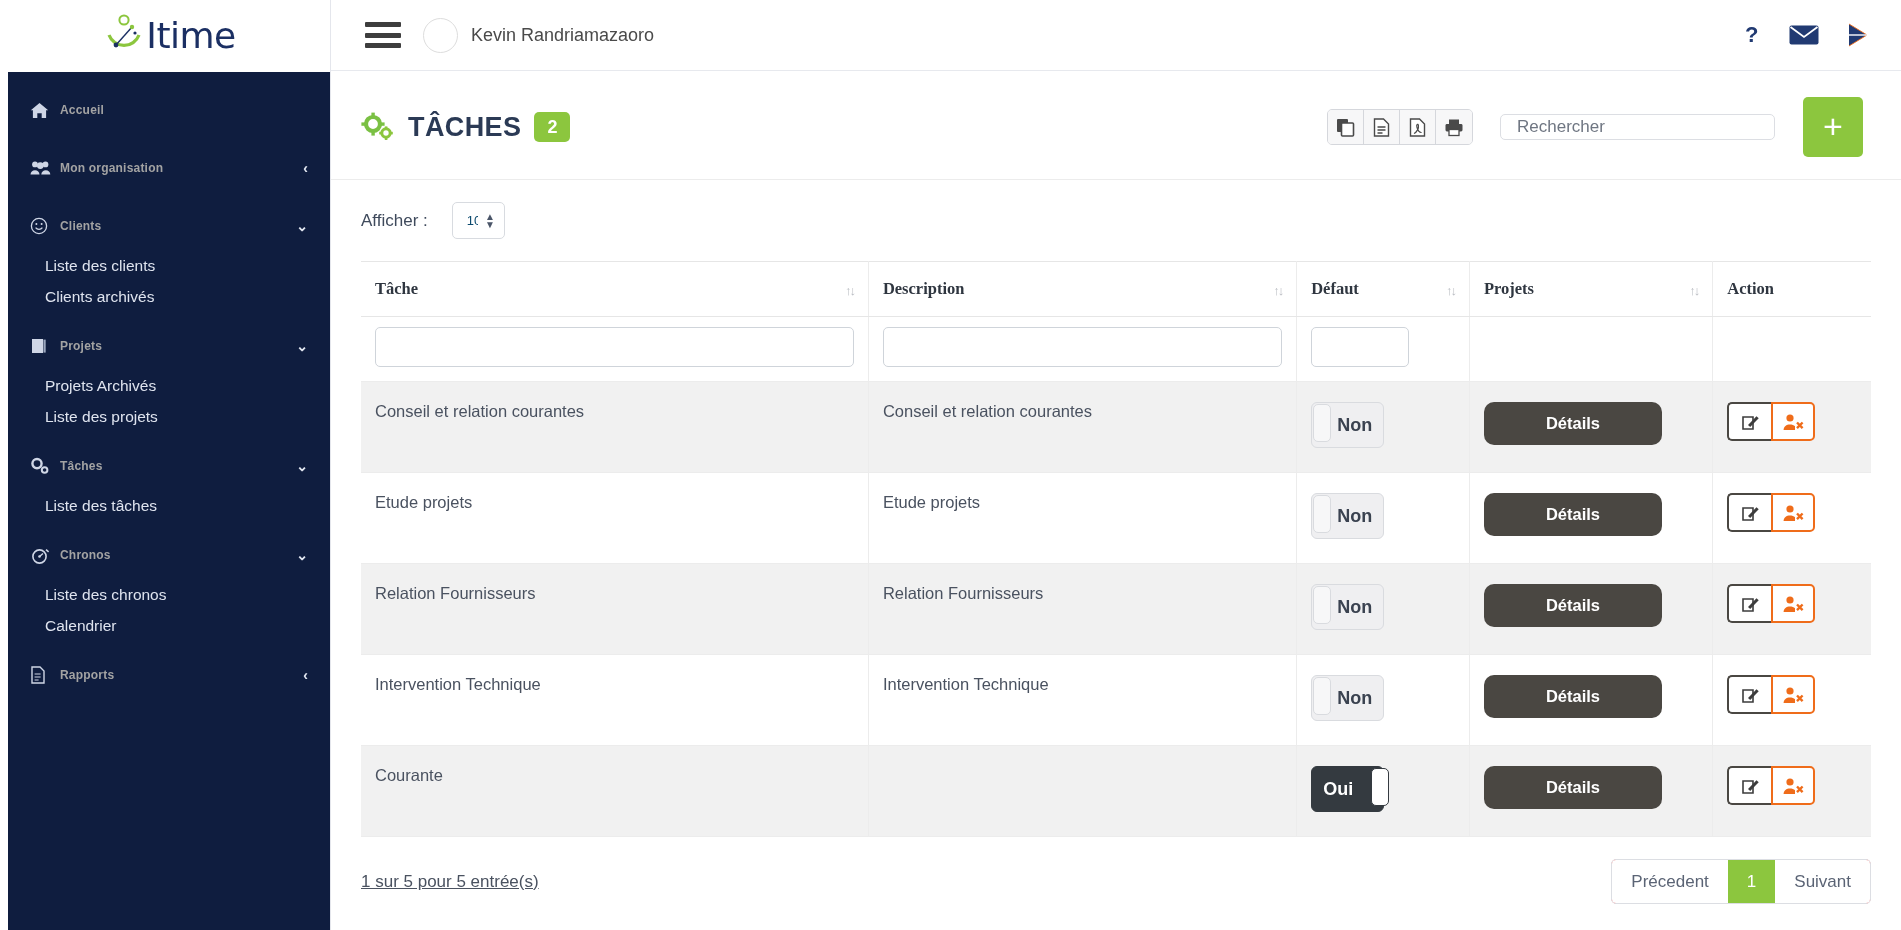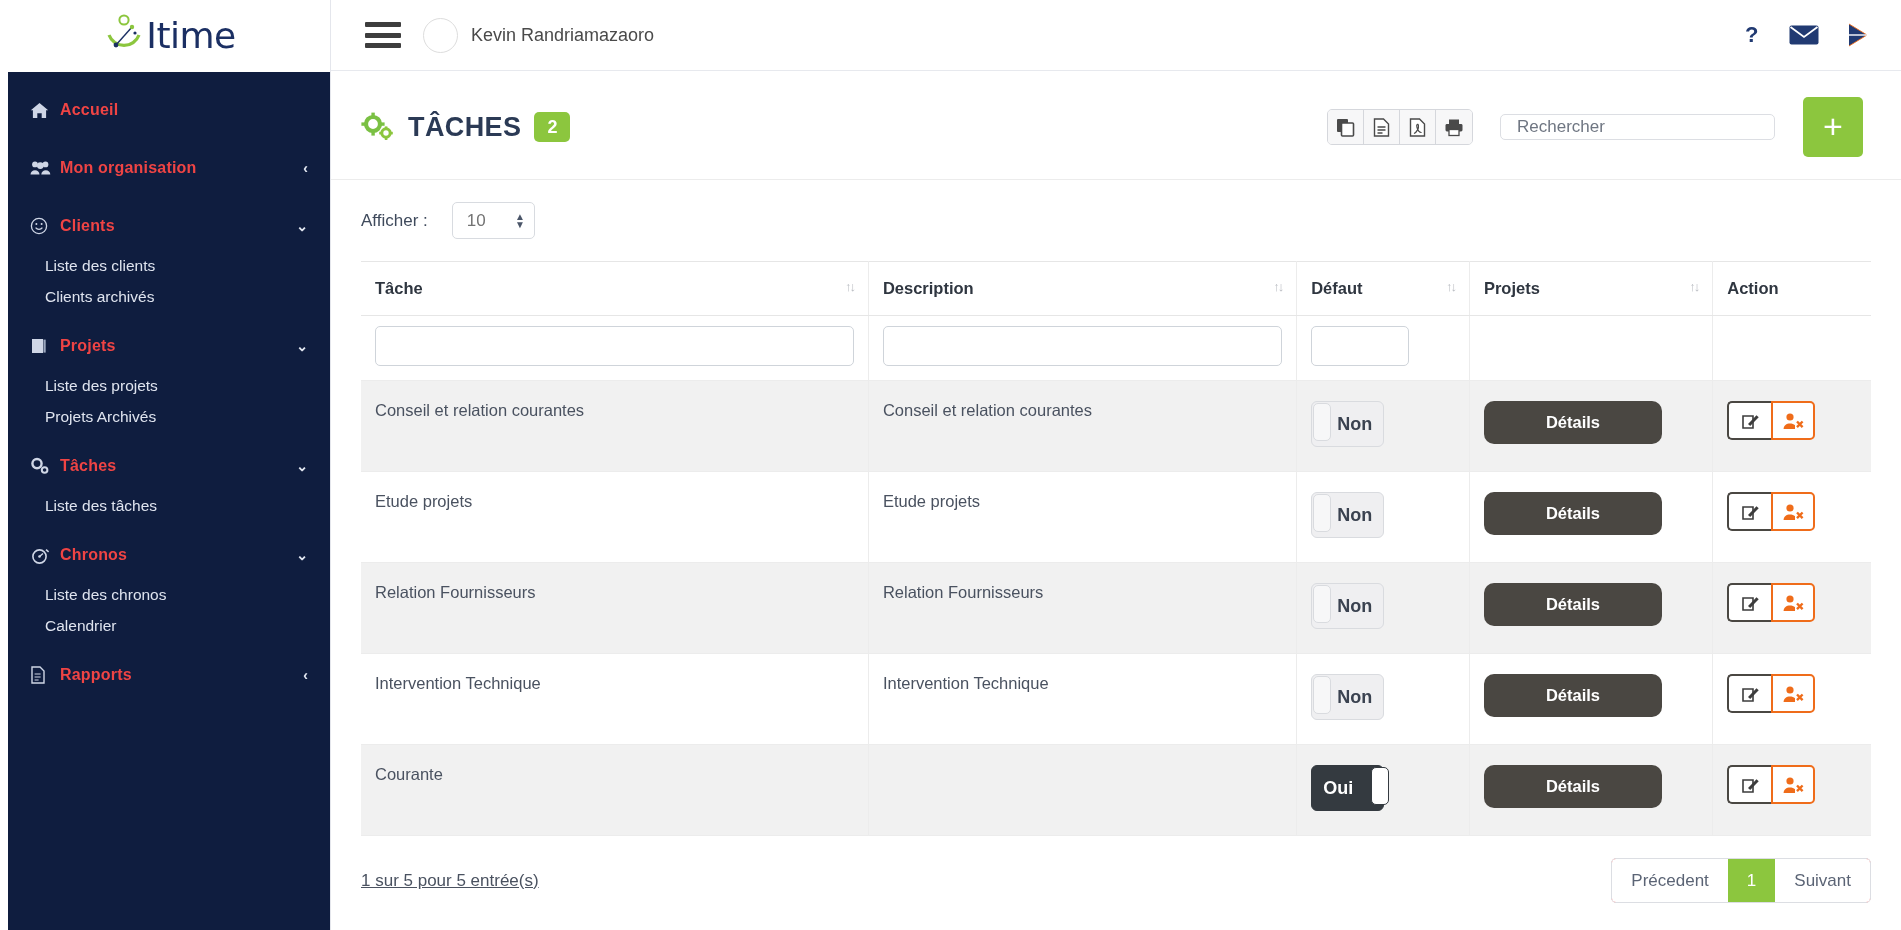--- a/index.html
+++ b/index.html
@@ -62,23 +62,23 @@
     text-decoration: none;
   }
   .nav-item .ni-icon {
     width: 30px;
     min-width: 30px;
     display: flex;
     align-items: center;
     color: #cfd6e6;
   }
   .nav-item .ni-label {
-    font-size: 16px;
+    font-size: 12px;
     font-weight: 700;
-    color: #ef4444;
+    color: #a3a3a3;
     letter-spacing: 0.2px;
     flex: 1;
   }
   .nav-item .ni-arrow {
     font-size: 14px;
     color: #e3e8f2;
     font-weight: 700;
     line-height: 1;
   }
   .nav-sub {
@@ -214,26 +214,26 @@
     display: flex;
     align-items: center;
     gap: 24px;
     margin-bottom: 22px;
   }
   .afficher-label { font-size: 17px; color: #3f4a5c; }
   .select-wrap { position: relative; }
   .len-select {
     -webkit-appearance: none; appearance: none;
     height: 37px;
-    width: 83px;
+    width: 53px;
     border: 1px solid #d8dbe0;
     border-radius: 5px;
     background: #fff;
-    font-size: 17px;
-    color: #737373;
+    font-size: 13px;
+    color: #0c4a6e;
     padding: 0 26px 0 14px;
     font-family: "Liberation Sans", sans-serif;
     cursor: pointer;
     outline: none;
   }
   .select-arrows {
     position: absolute;
     right: 10px; top: 50%;
     transform: translateY(-50%);
     pointer-events: none;
@@ -254,21 +254,21 @@
     border-right: 1px solid #ececec;
     font-size: 16.5px;
     font-weight: 700;
     color: #2f3640;
     text-align: left;
     padding: 17px 14px 17px 14px;
     background: #fff;
     position: relative;
   }
   table.dt thead th:last-child { border-right: none; }
-  .th-inner { display: flex; align-items: flex-start; }
+  .th-inner { display: flex; align-items: flex-end; font-family: Liberation Serif, serif; }
   .th-inner .lbl { flex: 1; }
   .sort-ico {
     font-size: 13px;
     color: #b9bcc2;
     letter-spacing: -2px;
     margin-left: 6px;
     white-space: nowrap;
   }
   tr.filter-row td {
     border-bottom: 1px solid #ececec;
@@ -458,24 +458,24 @@
         <span class="ni-icon">
           <svg width="18" height="16" viewBox="0 0 18 16">
             <path d="M2 1h11v14H2z" fill="#cfd6e6"></path>
               <path d="M13.4 1.6h2.3v13H13.4z" fill="#9aa6bd"></path>
           </svg>
         </span>
         <span class="ni-label">Projets</span>
         <span class="ni-arrow">⌄</span>
       </div>
       <div class="nav-sub">
+        <span>Projets Archivés</span>
+      </div>
+      <div class="nav-sub">
         <span>Liste des projets</span>
-      </div>
-      <div class="nav-sub">
-        <span>Projets Archivés</span>
       </div>
       <div class="nav-gap"></div>
 
       <div class="nav-item">
         <span class="ni-icon">
           <svg width="20" height="18" viewBox="0 0 20 18">
             <circle cx="7" cy="6.6" r="4.6" fill="none" stroke="#cfd6e6" stroke-width="2.4"></circle>
             <circle cx="14.6" cy="13" r="2.8" fill="none" stroke="#cfd6e6" stroke-width="2"></circle>
           </svg>
         </span>

